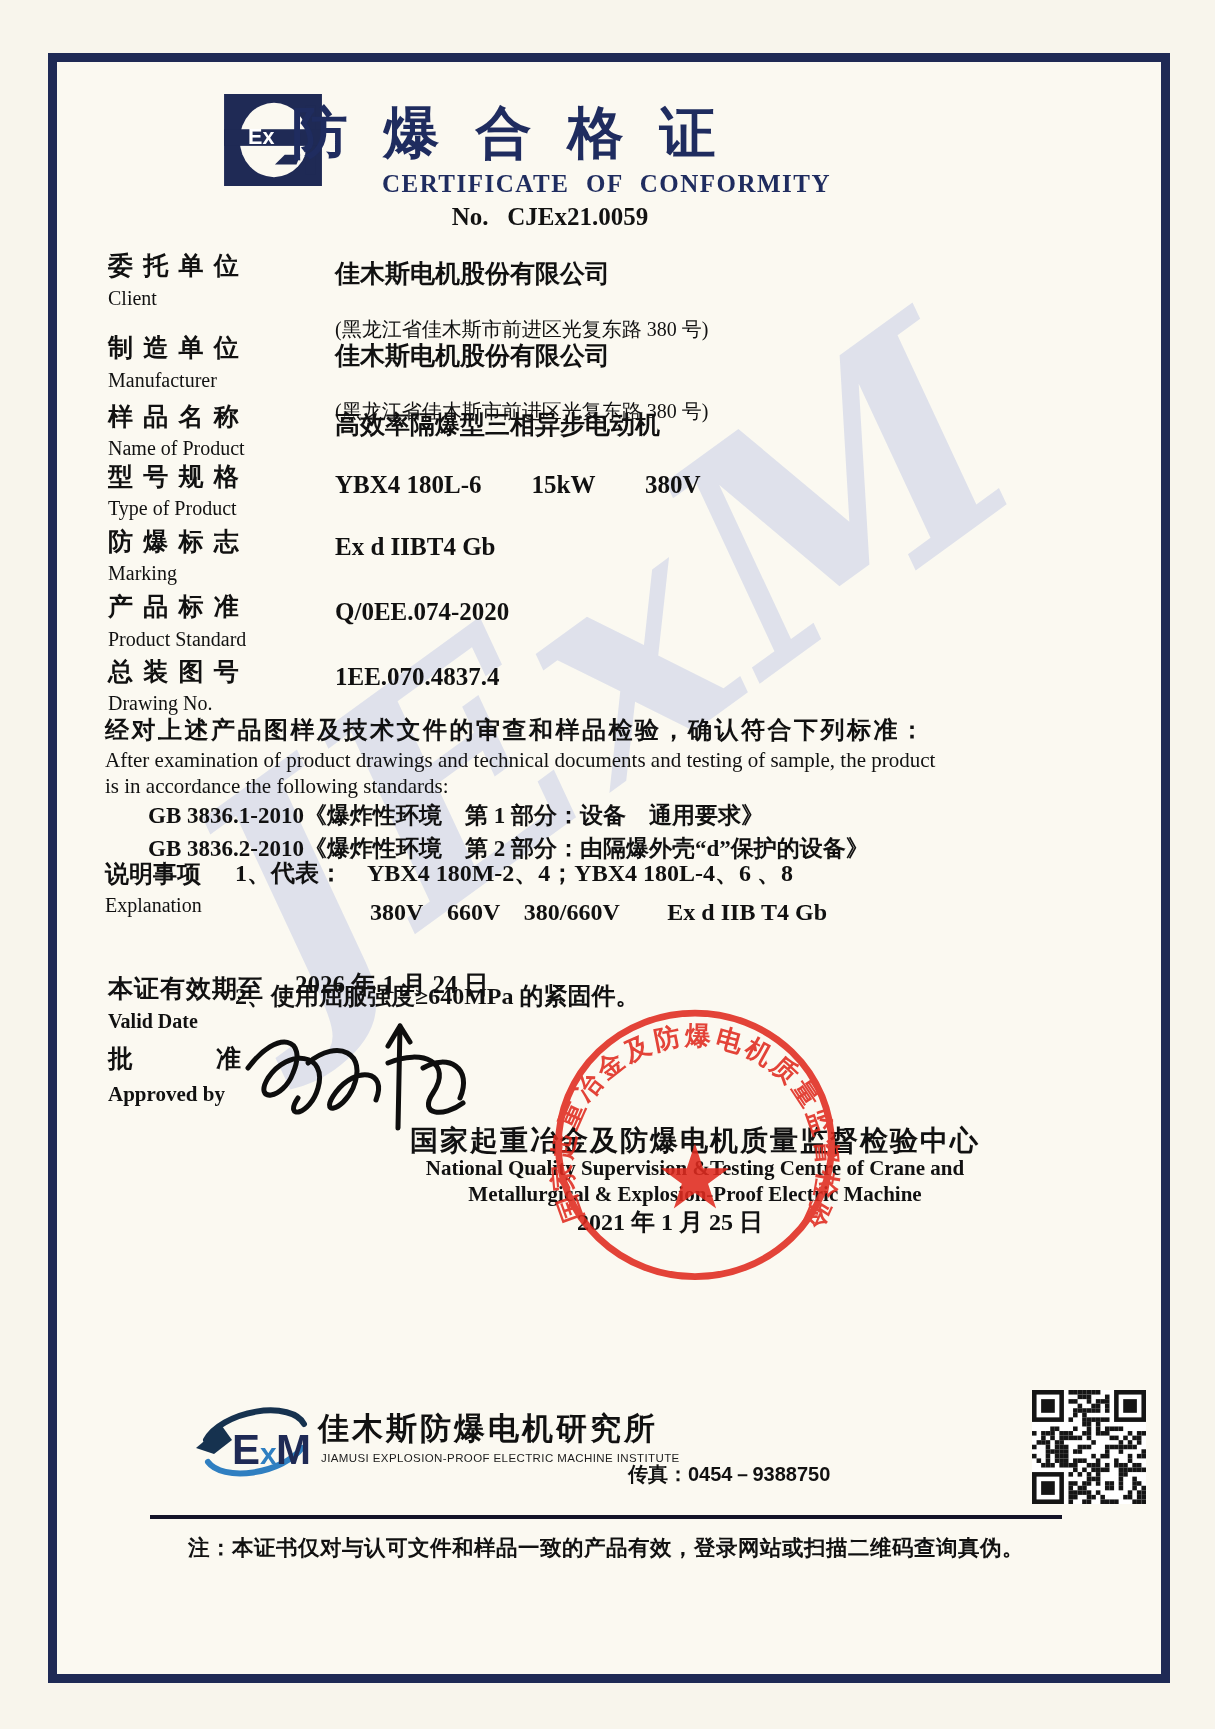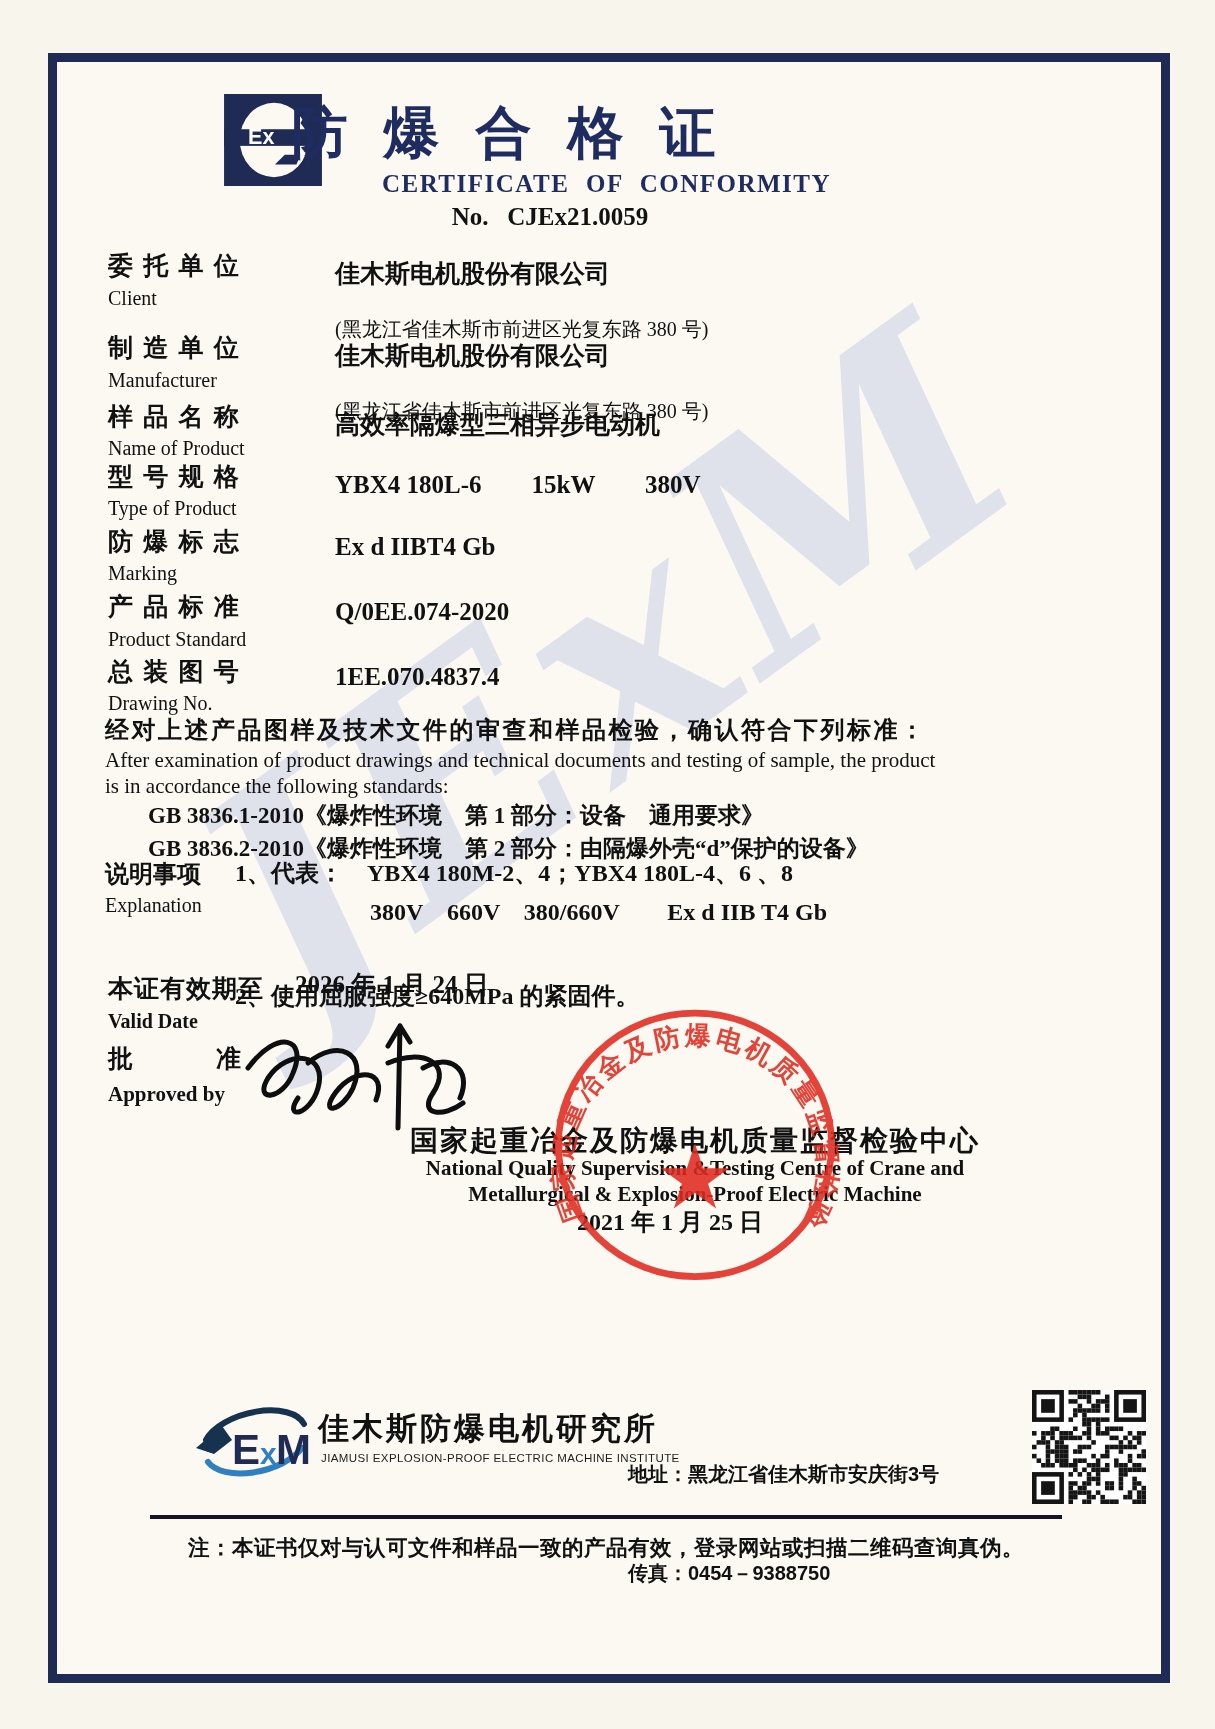--- a/index.html
+++ b/index.html
@@ -159,21 +159,20 @@
   <path d="M 110 46 A 52 27 -14 0 1 16 60" fill="none" stroke="#2f7fc1" stroke-width="6" stroke-linecap="round"></path>
   <path d="M 4 46 L 30 24 L 40 38 L 22 52 Z" fill="#16324f"></path>
   <text x="40" y="62" font-size="42" font-weight="bold" fill="#1f2a55" font-family="Liberation Sans, sans-serif">E</text>
   <text x="68" y="62" font-size="30" font-weight="bold" fill="#2f7fc1" font-family="Liberation Sans, sans-serif">x</text>
   <text x="84" y="62" font-size="42" font-weight="bold" fill="#1f2a55" font-family="Liberation Sans, sans-serif">M</text>
 </svg>
 <div class="z inst-zh abs">佳木斯防爆电机研究所</div>
 <div class="z inst-en abs">JIAMUSI EXPLOSION-PROOF ELECTRIC MACHINE INSTITUTE</div>
 
 <div class="z contact abs">
-  <div>地址：黑龙江省佳木斯市安庆街3号</div>
   <div>传真：0454－9388750</div>
   
 </div>
 
 <svg id="qr" class="qr abs z" viewBox="0 0 115 115">
     <rect x="36.8" y="0" width="4.6" height="4.6" fill="#151515"></rect>
     <rect x="41.4" y="0" width="4.6" height="4.6" fill="#151515"></rect>
     <rect x="46" y="0" width="4.6" height="4.6" fill="#151515"></rect>
     <rect x="50.599999999999994" y="0" width="4.6" height="4.6" fill="#151515"></rect>
     <rect x="55.199999999999996" y="0" width="4.6" height="4.6" fill="#151515"></rect>

